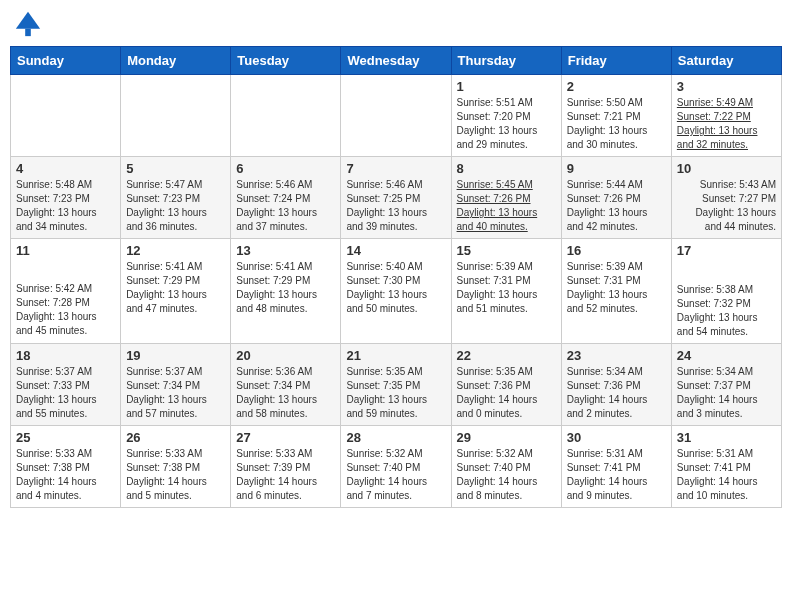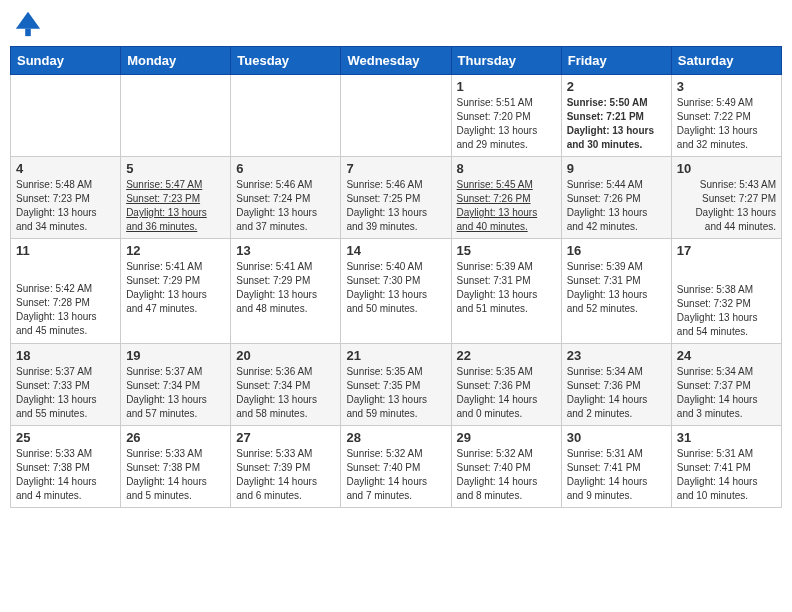--- a/index.html
+++ b/index.html
@@ -130,44 +130,44 @@
         <td class="empty-cell"></td>
         <td>
           <span class="day-number">1</span>
           <div class="day-info" style="white-space: pre-line;">Sunrise: 5:51 AM
 Sunset: 7:20 PM
 Daylight: 13 hours
 and 29 minutes.</div>
         </td>
         <td>
           <span class="day-number">2</span>
-          <div class="day-info" style="white-space: pre-line; font-weight: bold;">Sunrise: 5:50 AM
+          <div class="day-info" style="white-space: pre-line;">Sunrise: 5:50 AM
 Sunset: 7:21 PM
 Daylight: 13 hours
 and 30 minutes.</div>
         </td>
         <td>
           <span class="day-number">3</span>
-          <div class="day-info" style="white-space: pre-line;">Sunrise: 5:49 AM
+          <div class="day-info" style="white-space: pre-line; text-decoration: underline;">Sunrise: 5:49 AM
 Sunset: 7:22 PM
 Daylight: 13 hours
 and 32 minutes.</div>
         </td>
       </tr>
       <tr>
         <td>
           <span class="day-number">4</span>
           <div class="day-info" style="white-space: pre-line;">Sunrise: 5:48 AM
 Sunset: 7:23 PM
 Daylight: 13 hours
 and 34 minutes.</div>
         </td>
         <td>
           <span class="day-number">5</span>
-          <div class="day-info" style="white-space: pre-line; text-decoration: underline;">Sunrise: 5:47 AM
+          <div class="day-info" style="white-space: pre-line;">Sunrise: 5:47 AM
 Sunset: 7:23 PM
 Daylight: 13 hours
 and 36 minutes.</div>
         </td>
         <td>
           <span class="day-number">6</span>
           <div class="day-info" style="white-space: pre-line;">Sunrise: 5:46 AM
 Sunset: 7:24 PM
 Daylight: 13 hours
 and 37 minutes.</div>

